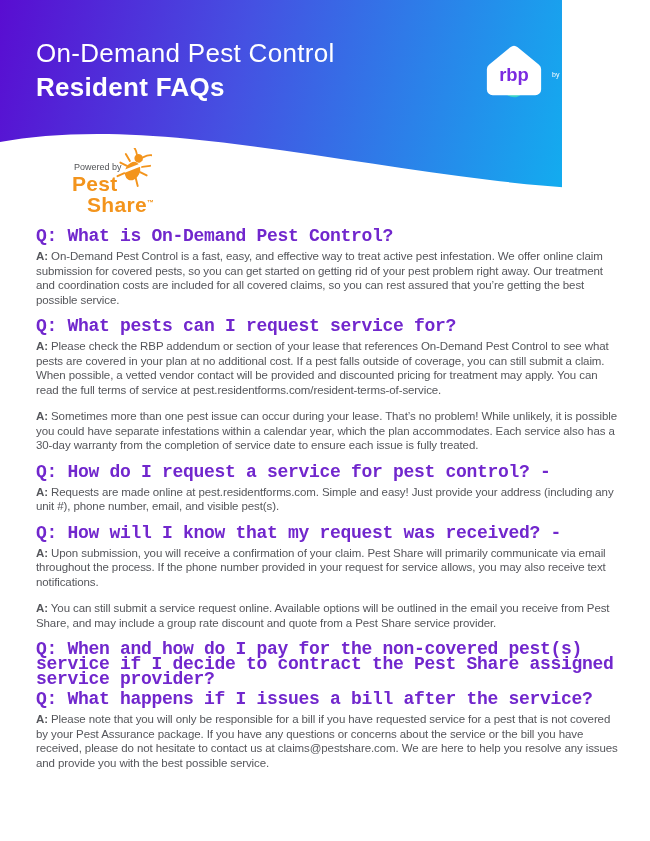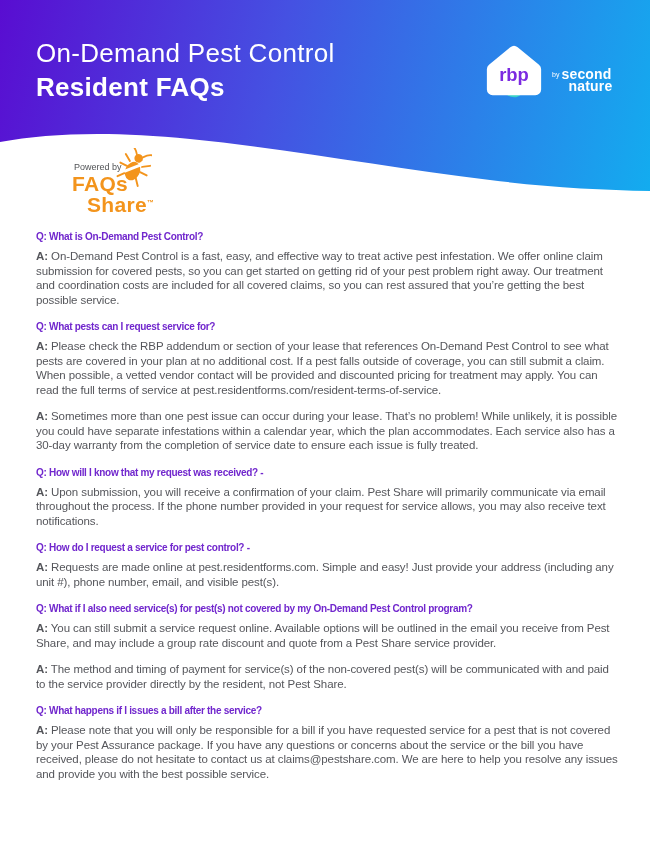--- a/index.html
+++ b/index.html
@@ -3,21 +3,21 @@
 <meta charset="utf-8">
 <style>
   html,body{margin:0;padding:0;background:#e8e8e8;}
   .page{
     position:relative;width:650px;height:841px;margin:0 auto;background:#ffffff;
     overflow:hidden;font-family:"Liberation Sans",sans-serif;
     -webkit-font-smoothing:antialiased;
   }
   
   .hero{
-    position:absolute;left:0;top:0;width:650px;height:192px;
+    position:absolute;left:0;top:0;width:562px;height:192px;
     background:linear-gradient(103deg,#590dd1 0%,#4551e2 42%,#2f7ae8 68%,#13acef 100%);
   }
   .hero-wave{position:absolute;left:0;bottom:0;width:650px;height:62px;display:block;}
   .hero-titles{position:absolute;left:36px;top:36px;color:#ffffff;}
   .hero-title1{font-size:26px;font-weight:400;line-height:34px;letter-spacing:.3px;}
   .hero-title2{font-size:26px;font-weight:700;line-height:34px;letter-spacing:.3px;}
   
   .rbp-logo{position:absolute;left:483px;top:42px;display:flex;align-items:center;}
   .rbp-badge{width:62px;height:62px;display:block;}
   .rbp-byline{display:flex;margin-left:7px;margin-top:15px;color:#ffffff;}
@@ -27,22 +27,22 @@
   
   .powered{position:absolute;left:72px;top:162px;width:130px;color:#f3941c;}
   .pb-label{font-size:9px;color:#515356;margin:0 0 2px 2px;font-weight:400;}
   .pb-l1{font-size:21px;font-weight:800;line-height:19px;letter-spacing:.3px;}
   .pb-l2{font-size:21px;font-weight:800;line-height:19px;letter-spacing:.3px;margin-left:15px;}
   .pb-tm{font-size:7px;vertical-align:7px;font-weight:700;}
   .pb-bug{position:absolute;left:44px;top:-14px;width:36px;height:40px;}
   
   .faq{position:absolute;left:36px;top:229px;width:584px;}
   .q{
-    color:#7127cd;font-size:10px;font-weight:700;line-height:15px;
-    letter-spacing:-.3px;margin:0 0 5px 0;
+    color:#7127cd;font-size:18px;font-weight:700;line-height:15px;
+    letter-spacing:-.3px;margin:0 0 5px 0;font-family:Liberation Mono, monospace;
   }
   .a{
     color:#55565b;font-size:11.5px;font-weight:400;line-height:14.5px;
     letter-spacing:-.1px;margin:0 0 12px 0;
   }
   .a strong{font-weight:700;}
 </style>
 </head>
 <body>
 
@@ -69,21 +69,21 @@
       </div>
     </div>
 
     <svg class="hero-wave" viewBox="0 0 650 62" preserveAspectRatio="none" aria-hidden="true">
       <path d="M0,12 C50,3 110,1 190,9 C290,19 390,38 490,50 C545,57 600,60 650,61 L650,62 L0,62 Z" fill="#ffffff"></path>
     </svg>
   </div>
 
   <div class="powered">
     <div class="pb-label">Powered by</div>
-    <div class="pb-l1">FAQs</div>
+    <div class="pb-l1">Pest</div>
     <div class="pb-l2"><span>Share</span><span class="pb-tm">™</span></div>
     <svg class="pb-bug" viewBox="-16 -17 32 34" aria-hidden="true">
       <g transform="rotate(26)" stroke="#f3941c" fill="#f3941c">
         <path d="M-3,-12 Q-6,-16 -9,-17" fill="none" stroke-width="1.6" stroke-linecap="round"></path>
         <path d="M3,-12 Q6,-16 9,-17" fill="none" stroke-width="1.6" stroke-linecap="round"></path>
         <line x1="-6" y1="-4" x2="-12" y2="-8" stroke-width="1.7" stroke-linecap="round"></line>
         <line x1="6" y1="-4" x2="12" y2="-8" stroke-width="1.7" stroke-linecap="round"></line>
         <line x1="-6.5" y1="1" x2="-13" y2="1" stroke-width="1.7" stroke-linecap="round"></line>
         <line x1="6.5" y1="1" x2="13" y2="1" stroke-width="1.7" stroke-linecap="round"></line>
         <line x1="-5" y1="7" x2="-10" y2="13" stroke-width="1.7" stroke-linecap="round"></line>
@@ -104,36 +104,35 @@
     <div class="faq-item">
       <h3 class="q">Q: What pests can I request service for?</h3>
       <p class="a"><strong>A:</strong> <span>Please check the RBP addendum or section of your lease that references On-Demand Pest Control to see what pests are covered in your plan at no additional cost. If a pest falls outside of coverage, you can still submit a claim. When possible, a vetted vendor contact will be provided and discounted pricing for treatment may apply. You can read the full terms of service at pest.residentforms.com/resident-terms-of-service.</span></p>
     </div>
 
     <div class="faq-item">
       <p class="a"><strong>A:</strong> <span>Sometimes more than one pest issue can occur during your lease. That’s no problem! While unlikely, it is possible you could have separate infestations within a calendar year, which the plan accommodates. Each service also has a 30-day warranty from the completion of service date to ensure each issue is fully treated.</span></p>
     </div>
 
     <div class="faq-item">
+      <h3 class="q">Q: How do I request a service for pest control? -</h3>
+      <p class="a"><strong>A:</strong> <span>Requests are made online at pest.residentforms.com. Simple and easy! Just provide your address (including any unit #), phone number, email, and visible pest(s).</span></p>
+    </div>
+
+    <div class="faq-item">
       <h3 class="q">Q: How will I know that my request was received? -</h3>
       <p class="a"><strong>A:</strong> <span>Upon submission, you will receive a confirmation of your claim. Pest Share will primarily communicate via email throughout the process. If the phone number provided in your request for service allows, you may also receive text notifications.</span></p>
     </div>
 
     <div class="faq-item">
-      <h3 class="q">Q: How do I request a service for pest control? -</h3>
-      <p class="a"><strong>A:</strong> <span>Requests are made online at pest.residentforms.com. Simple and easy! Just provide your address (including any unit #), phone number, email, and visible pest(s).</span></p>
-    </div>
-
-    <div class="faq-item">
-      <h3 class="q">Q: What if I also need service(s) for pest(s) not covered by my On-Demand Pest Control program?</h3>
       <p class="a"><strong>A:</strong> <span>You can still submit a service request online. Available options will be outlined in the email you receive from Pest Share, and may include a group rate discount and quote from a Pest Share service provider.</span></p>
     </div>
 
     <div class="faq-item">
-      <p class="a"><strong>A:</strong> <span>The method and timing of payment for service(s) of the non-covered pest(s) will be communicated with and paid to the service provider directly by the resident, not Pest Share.</span></p>
+      <h3 class="q">Q: When and how do I pay for the non-covered pest(s) service if I decide to contract the Pest Share assigned service provider?</h3>
     </div>
 
     <div class="faq-item">
       <h3 class="q">Q: What happens if I issues a bill after the service?</h3>
       <p class="a"><strong>A:</strong> <span>Please note that you will only be responsible for a bill if you have requested service for a pest that is not covered by your Pest Assurance package. If you have any questions or concerns about the service or the bill you have received, please do not hesitate to contact us at claims@pestshare.com. We are here to help you resolve any issues and provide you with the best possible service.</span></p>
     </div>
   </section>
 
 </div>
 

